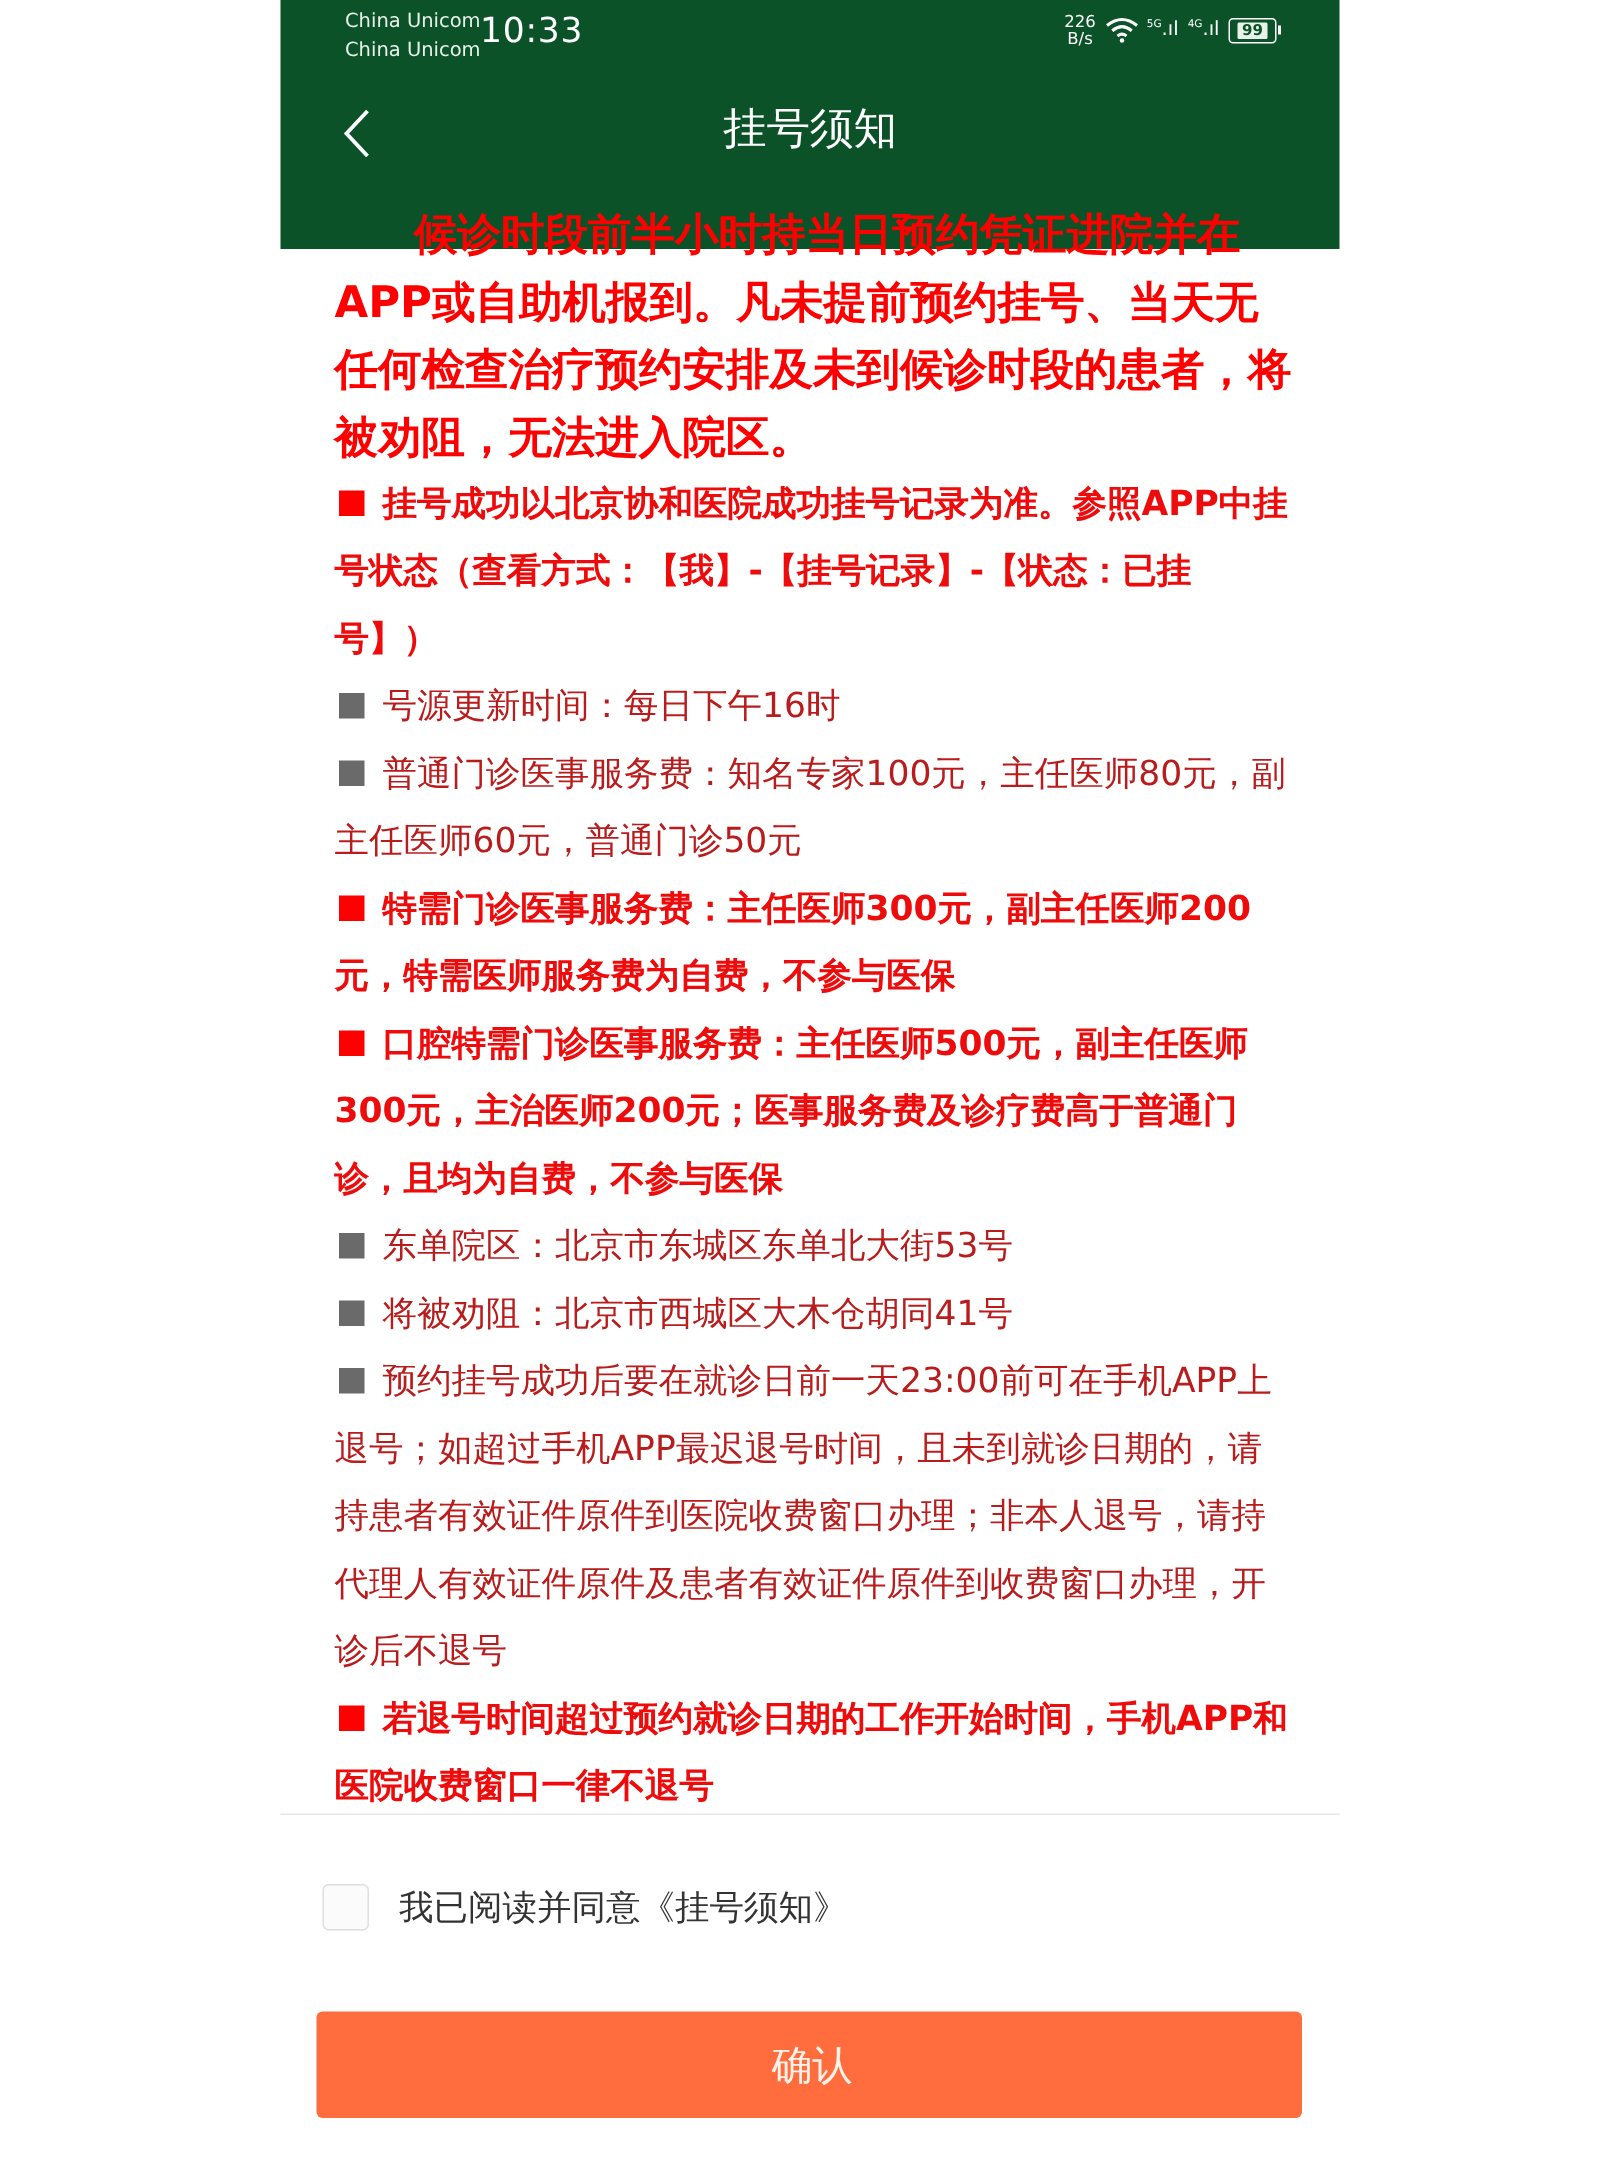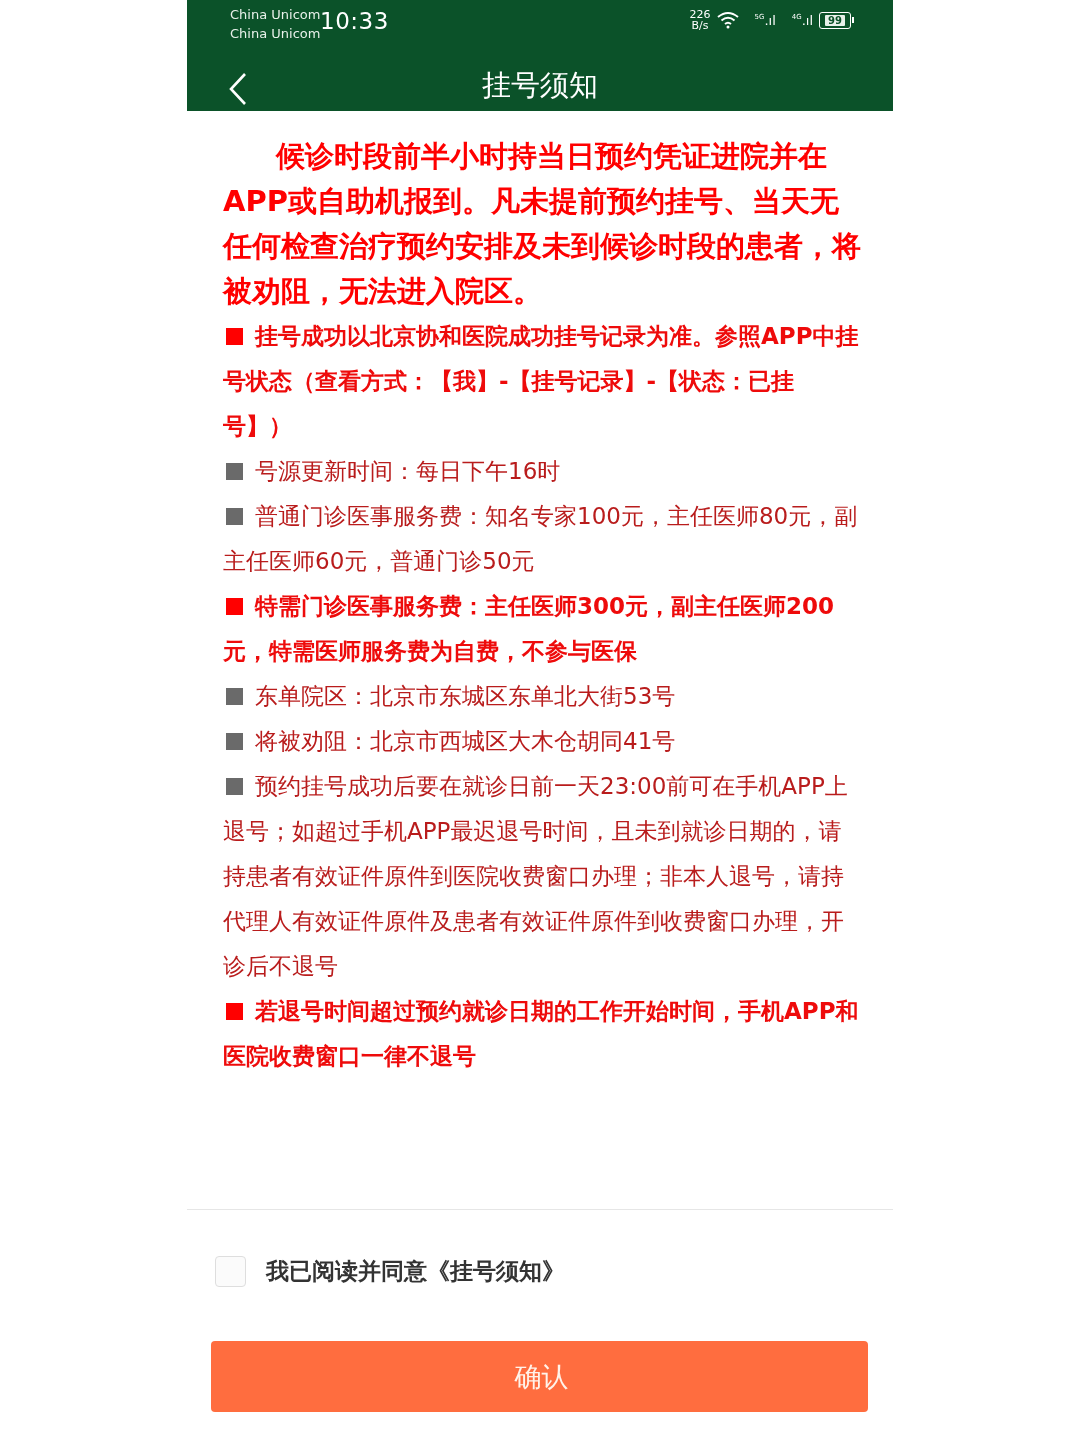--- a/index.html
+++ b/index.html
@@ -1,43 +1,43 @@
 <!DOCTYPE html>
 <html><head>
 <meta charset="utf-8">
 <style>
   html, body { margin:0; padding:0; background:#ffffff; }
   body { width:1080px; height:1439px; position:relative; overflow:hidden;
          font-family:"DejaVu Sans","Liberation Sans",sans-serif; }
   .phone { position:absolute; left:187px; top:0; width:706px; height:1439px; background:#fff; }
-  .header { position:absolute; left:0; top:0; width:706px; height:111px; background:#0b5229; color:#fff; }
+  .header { position:absolute; left:0; top:0; width:706px; height:166px; background:#0b5229; color:#fff; }
   .sb-carrier { position:absolute; left:43px; top:5px; font-size:13px; line-height:19px; color:#e8f1ea; }
   .sb-time { position:absolute; left:133px; top:8px; font-size:23px; color:#fff; letter-spacing:0.5px; }
   .sb-right { position:absolute; right:42px; top:9px; display:flex; align-items:center; gap:6px; color:#fff; }
   .sb-speed { font-size:11px; line-height:11px; text-align:center; }
   .sb-sig { font-size:13px; position:relative; }
-  .sb-sig sup { font-size:7px;margin-left:10px; }
+  .sb-sig sup { font-size:7px; }
   .battery { width:30px; height:15px; border:1.5px solid #fff; border-radius:3px; position:relative;
              display:flex; align-items:center; justify-content:center; }
   .battery span { background:#e8f1ea; color:#0b5229; font-size:10px; font-weight:bold; padding:0 3px; border-radius:1px; }
   .battery:after { content:""; position:absolute; right:-4px; top:4px; width:2px; height:6px; background:#fff; }
   .back { position:absolute; left:40px; top:72px; width:22px; height:34px; cursor:pointer; }
   .title { position:absolute; left:0; right:0; top:66px; text-align:center; font-size:29px; color:#fff; }
 
   .content { position:absolute; left:36px; top:134px; width:640px; }
   .intro { color:#f00; font-weight:bold; font-size:29px; line-height:45px; text-indent:53px; margin:0; }
   .item { margin:0; font-size:23px; line-height:45px; }
   .item.red { color:#ee0b0b; font-weight:bold; }
   .item.gray { color:#b91c1c; }
   .bullet { display:inline-block; width:17px; height:17px; margin:0 12px 0 3px; vertical-align:-1px; }
   .item.red .bullet { background:#f00; }
   .item.gray .bullet { background:#6a6a6a; }
 
   .divider { position:absolute; left:0; top:1209px; width:706px; height:1px; background:#e6e6e6; }
-  .agree { position:absolute; left:28px; top:1256px; display:flex; align-items:center; cursor:pointer;font-weight:bold; }
+  .agree { position:absolute; left:28px; top:1256px; display:flex; align-items:center; cursor:pointer; }
   .checkbox { width:29px; height:29px; border:1.5px solid #dedede; border-radius:4px; background:#fbfbfb; }
   .agree-label { margin-left:20px; font-size:23px; color:#333; }
   .confirm { position:absolute; left:24px; top:1341px; width:657px; height:71px; background:#ff6d3f;
              border-radius:4px; color:#fff3ea; font-size:27px; display:flex; align-items:center; justify-content:center;
              cursor:pointer; border:none;padding-left:10px; }
 </style>
 </head>
 <body>
 
 <div class="phone">
@@ -70,20 +70,21 @@
     <div class="title">挂号须知</div>
   </div>
 
   <div class="content">
     <p class="intro">候诊时段前半小时持当日预约凭证进院并在APP或自助机报到。凡未提前预约挂号、当天无任何检查治疗预约安排及未到候诊时段的患者，将被劝阻，无法进入院区。</p>
     <div id="items">
         <p class="item red"><span class="bullet"></span><span>挂号成功以北京协和医院成功挂号记录为准。参照APP中挂号状态（查看方式：【我】-【挂号记录】-【状态：已挂号】）</span></p>
         <p class="item gray"><span class="bullet"></span><span>号源更新时间：每日下午16时</span></p>
         <p class="item gray"><span class="bullet"></span><span>普通门诊医事服务费：知名专家100元，主任医师80元，副主任医师60元，普通门诊50元</span></p>
         <p class="item red"><span class="bullet"></span><span>特需门诊医事服务费：主任医师300元，副主任医师200元，特需医师服务费为自费，不参与医保</span></p>
+        <p class="item red"><span class="bullet"></span><span>口腔特需门诊医事服务费：主任医师500元，副主任医师300元，主治医师200元；医事服务费及诊疗费高于普通门诊，且均为自费，不参与医保</span></p>
         <p class="item gray"><span class="bullet"></span><span>东单院区：北京市东城区东单北大街53号</span></p>
         <p class="item gray"><span class="bullet"></span><span>将被劝阻：北京市西城区大木仓胡同41号</span></p>
         <p class="item gray"><span class="bullet"></span><span>预约挂号成功后要在就诊日前一天23:00前可在手机APP上退号；如超过手机APP最迟退号时间，且未到就诊日期的，请持患者有效证件原件到医院收费窗口办理；非本人退号，请持代理人有效证件原件及患者有效证件原件到收费窗口办理，开诊后不退号</span></p>
         <p class="item red"><span class="bullet"></span><span>若退号时间超过预约就诊日期的工作开始时间，手机APP和医院收费窗口一律不退号</span></p>
       </div>
   </div>
 
   <div class="divider"></div>
 
   <label class="agree">

